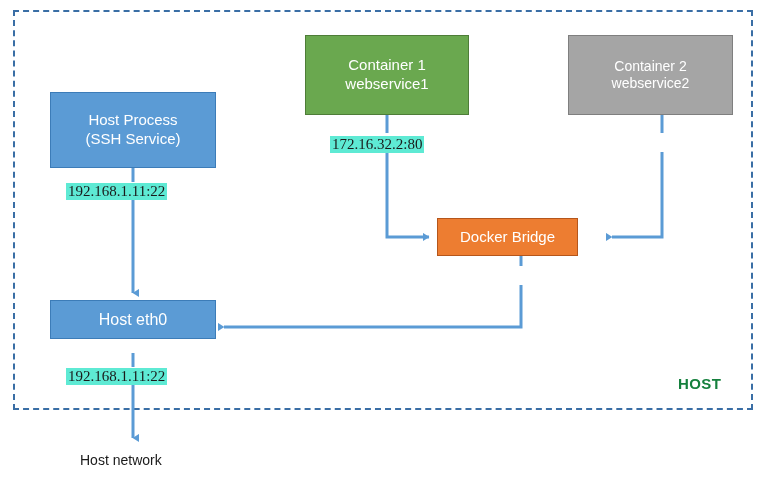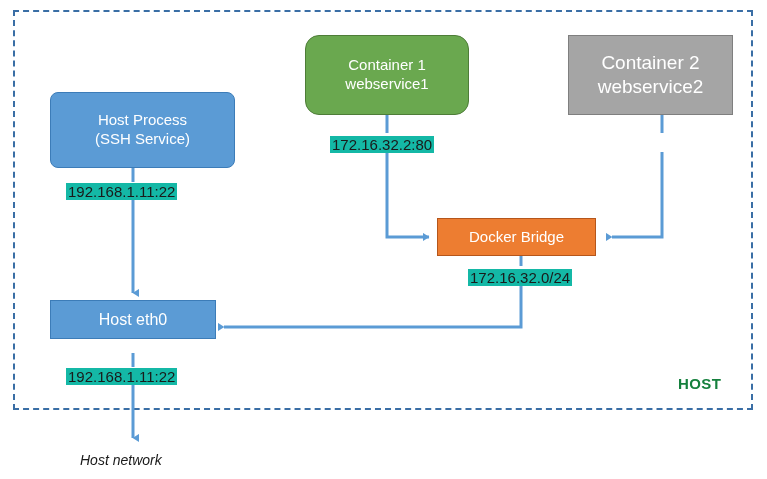--- a/index.html
+++ b/index.html
@@ -61,35 +61,33 @@
   }
   .node-gray {
     background: #a5a5a5;
     border: 1px solid #7f7f7f;
   }
   .node-orange {
     background: #ed7d31;
     border: 1px solid #b5561b;
   }
   #host-process {
-    left: 50px; top: 92px; width: 185px; height: 76px;
-    font-size: 15px;
-    border-radius: 8px;
+    left: 50px; top: 92px; width: 166px; height: 76px;
+    font-size: 15px;
   }
   #container1 {
     left: 305px; top: 35px; width: 164px; height: 80px;
     font-size: 15px;
-    border-radius: 14px;
   }
   #container2 {
     left: 568px; top: 35px; width: 165px; height: 80px;
-    font-size: 19px;
+    font-size: 14px;
   }
   #docker-bridge {
-    left: 437px; top: 218px; width: 159px; height: 38px;
+    left: 437px; top: 218px; width: 141px; height: 38px;
     font-size: 15px;
   }
   #host-eth0 {
     left: 50px; top: 300px; width: 166px; height: 39px;
     font-size: 16px;
   }
   .bridge-text {
     position: relative;
     display: inline-block;
   }
@@ -97,41 +95,40 @@
     background-image: linear-gradient(
       45deg, transparent 45%, #e03b2f 45%, #e03b2f 55%, transparent 55%);
     background-size: 4px 3px;
     background-repeat: repeat-x;
     background-position: 0 100%;
     padding-bottom: 1px;
   }
   
   .ip-label {
     position: absolute;
-    font-family: Liberation Sans, sans-serif;
+    font-family: Liberation Serif, serif;
     font-size: 15px;
     color: #1a1a1a;
     white-space: nowrap;
-    background: #14b8a6;
+    background: #5eead4;
     padding: 0 2px;
     z-index: 4;
   }
   #ip-host-process { left: 66px;  top: 183px; }
   #ip-container1  { left: 330px; top: 136px; }
   #ip-container2  { left: 605px; top: 136px; }
   #ip-bridge      { left: 468px; top: 269px; }
   #ip-host-eth0   { left: 66px;  top: 368px; }
   .net-label {
     position: absolute;
     font-family: "Liberation Sans", sans-serif;
     font-size: 14px;
     color: #1a1a1a;
     white-space: nowrap;
     z-index: 4;
-    font-style: italic;
   }
   #host-network-label { left: 80px; top: 452px; }
   
   svg.wires {
     position: absolute;
     left: 0; top: 0;
     width: 767px;
     height: 479px;
     z-index: 2;
     pointer-events: none;
@@ -205,19 +202,18 @@
 
   <div id="host-eth0" class="node node-blue">
     <span>Host eth0</span>
   </div>
 
   <div id="ip-host-process" class="ip-label">192.168.1.11:22</div>
 
   <div id="ip-container1" class="ip-label">172.16.32.2:80</div>
 
 
-  <div id="ip-bridge" class="ip-label">172.16.32.0/24</div>
 
   <div id="ip-host-eth0" class="ip-label">192.168.1.11:22</div>
 
   <div id="host-network-label" class="net-label">Host network</div>
 
 </div>
 
 </body></html>

